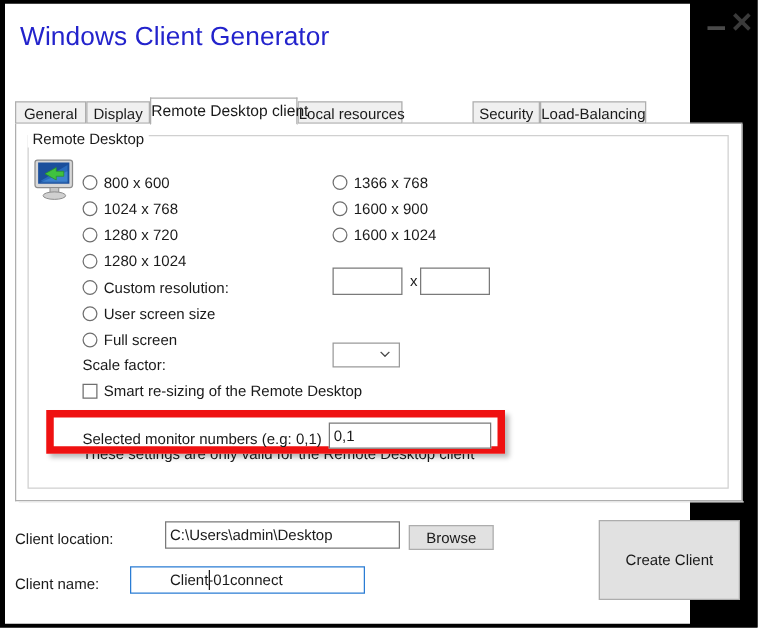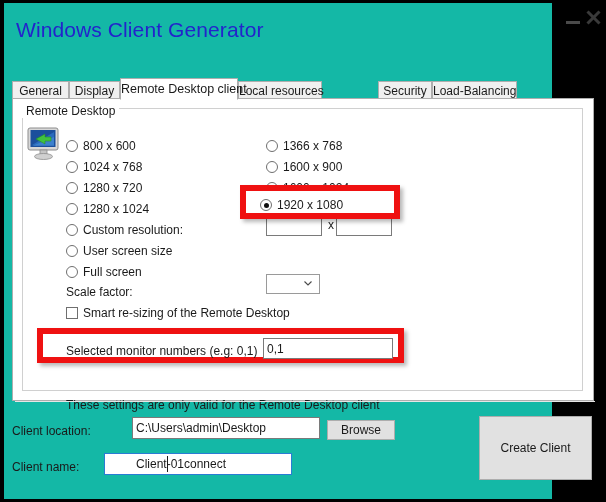--- a/index.html
+++ b/index.html
@@ -13,21 +13,21 @@
     overflow: hidden;
     font-family: "Liberation Sans", sans-serif;
   }
 
   #window {
     position: absolute;
     left: 4px;
     top: 3px;
     width: 548px;
     height: 496px;
-    background: #14b8a6;
+    background: #ffffff;
     box-sizing: border-box;
   }
 
   
   #titlebar {
     position: absolute;
     left: 0; top: 0;
     width: 598px;
     height: 66px;
   }
@@ -405,30 +405,22 @@
   <div class="check-row" style="left:62px; top:323px;">
     <span class="check-mark"></span>
     <span class="check-label">The Remote Desktop will not hide the local taskbar</span>
   </div>
 
   <div class="plain-label" style="left:62px; top:341px; z-index:11;">Selected monitor numbers (e.g: 0,1)</div>
   <input class="tb" style="left: 259px; top: 335px; width: 130px; height: 21px; z-index: 11;" value="0,1">
 
   <div class="annot" id="annot-monitor"></div>
 
-  <div class="annot" id="annot-res">
-    <div class="annot-inner">
-      <div class="radio-row" style="left:14px; top:6px;">
-        <span class="radio-mark checked"></span>
-        <span class="radio-label">1920 x 1080</span>
-      </div>
-    </div>
-  </div>
-
-  <div class="plain-label" style="left:62px; top:395px;">These settings are only valid for the Remote Desktop client</div>
+
+  <div class="plain-label" style="left:62px; top:353px;">These settings are only valid for the Remote Desktop client</div>
 
   <div class="sep-line"></div>
 
   <div class="plain-label" style="left:8px; top:421px;">Client location:</div>
   <input class="tb" style="left: 100px; top: 414px; width: 188px; height: 22px; margin-left: 28px;" value="C:\Users\admin\Desktop">
   <div class="btn" id="browse-btn">Browse</div>
 
   <div class="plain-label" style="left:8px; top:457px;">Client name:</div>
   <input class="tb focused" style="left: 100px; top: 450px; width: 188px; height: 22px; padding-left: 31px;" value="Client-01connect">
   <div style="position:absolute; left:163px; top:453px; width:1px; height:16px; background:#1a1a1a;"></div>

